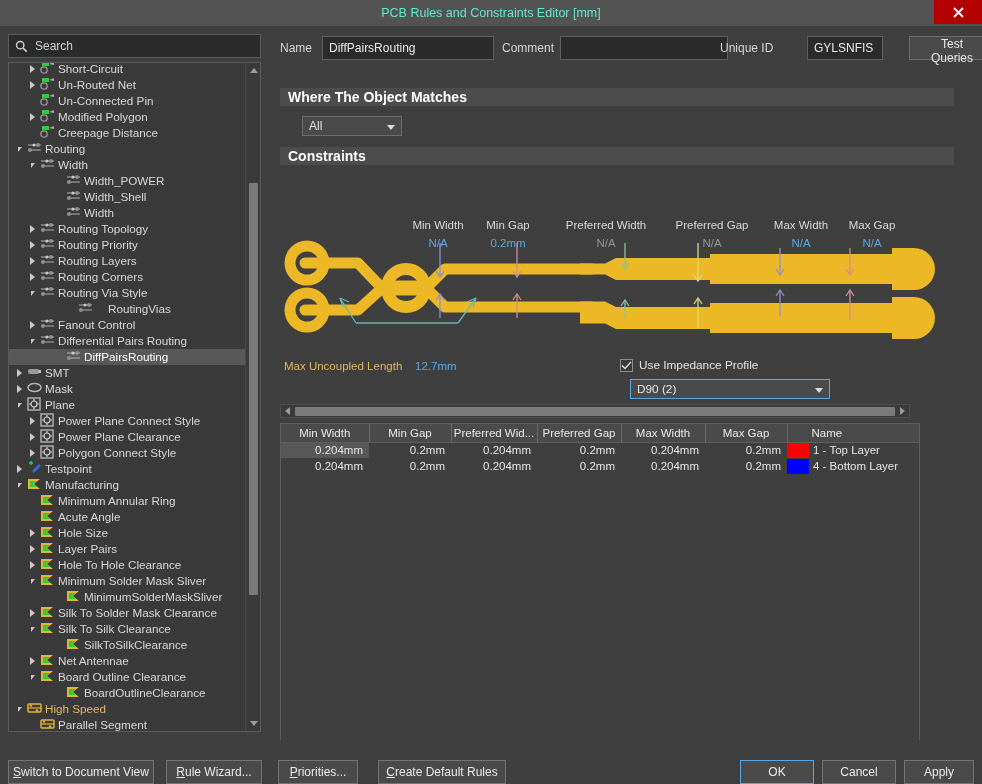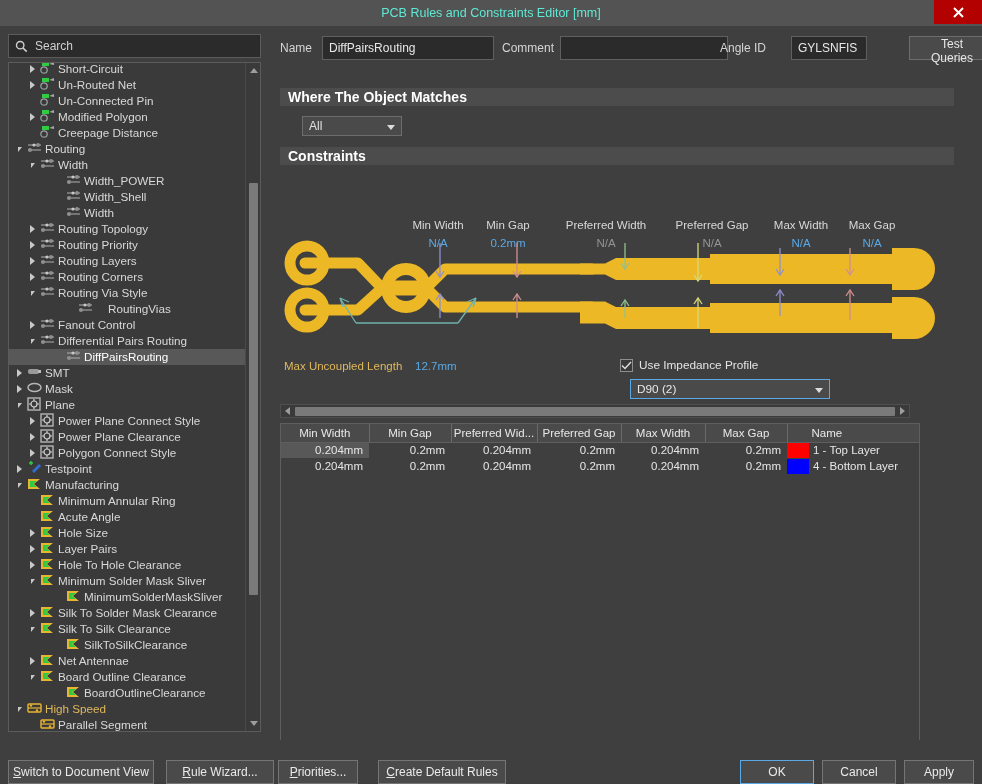--- a/index.html
+++ b/index.html
@@ -786,22 +786,22 @@
     </div>
   </div>
 
   <div class="right-panel">
 
     <div class="hdr-row">
       <span class="lbl" style="position:absolute;left:0;top:0;">Name</span>
       <input class="txtfield" style="position: absolute; left: 42px; top: 0px; width: 172px;" value="DiffPairsRouting">
       <span class="lbl" style="position:absolute;left:222px;top:0;">Comment</span>
       <input class="txtfield" style="position: absolute; left: 280px; top: 0px; width: 168px;" value="">
-      <span class="lbl" style="position:absolute;left:440px;top:0;">Angle ID</span>
-      <input class="txtfield" style="position: absolute; left: 511px; top: 0px; width: 76px;" value="GYLSNFIS">
+      <span class="lbl" style="position:absolute;left:440px;top:0;">Unique ID</span>
+      <input class="txtfield" style="position: absolute; left: 527px; top: 0px; width: 76px;" value="GYLSNFIS">
       <button class="btn" style="position:absolute;left:607px;top:0;width:86px;">Test Queries</button>
     </div>
 
     <div class="sect-bar" style="top:62px;">Where The Object Matches</div>
     <div class="combo" style="position:absolute;left:30px;top:90px;width:100px;">
       <span>All</span>
       <span class="carat"></span>
     </div>
 
     <div class="sect-bar" style="top:121px;">Constraints</div>
@@ -972,21 +972,21 @@
       </table>
     </div>
 
   </div>
 </div>
 
 <div class="footer">
   <div class="fbtn" style="left:8px;width:146px;">
       <span><u>S</u><span>witch to Document View</span></span>
     </div>
-  <div class="fbtn" style="left:166px;width:108px;">
+  <div class="fbtn" style="left:166px;width:96px;">
       <span><u>R</u><span>ule Wizard...</span></span>
     </div>
   <div class="fbtn" style="left:278px;width:80px;">
       <span><u>P</u><span>riorities...</span></span>
     </div>
   <div class="fbtn" style="left:378px;width:128px;">
       <span><u>C</u><span>reate Default Rules</span></span>
     </div>
   <div class="fbtn focus" style="left:740px;width:74px;">OK</div>
   <div class="fbtn" style="left:822px;width:74px;">Cancel</div>

